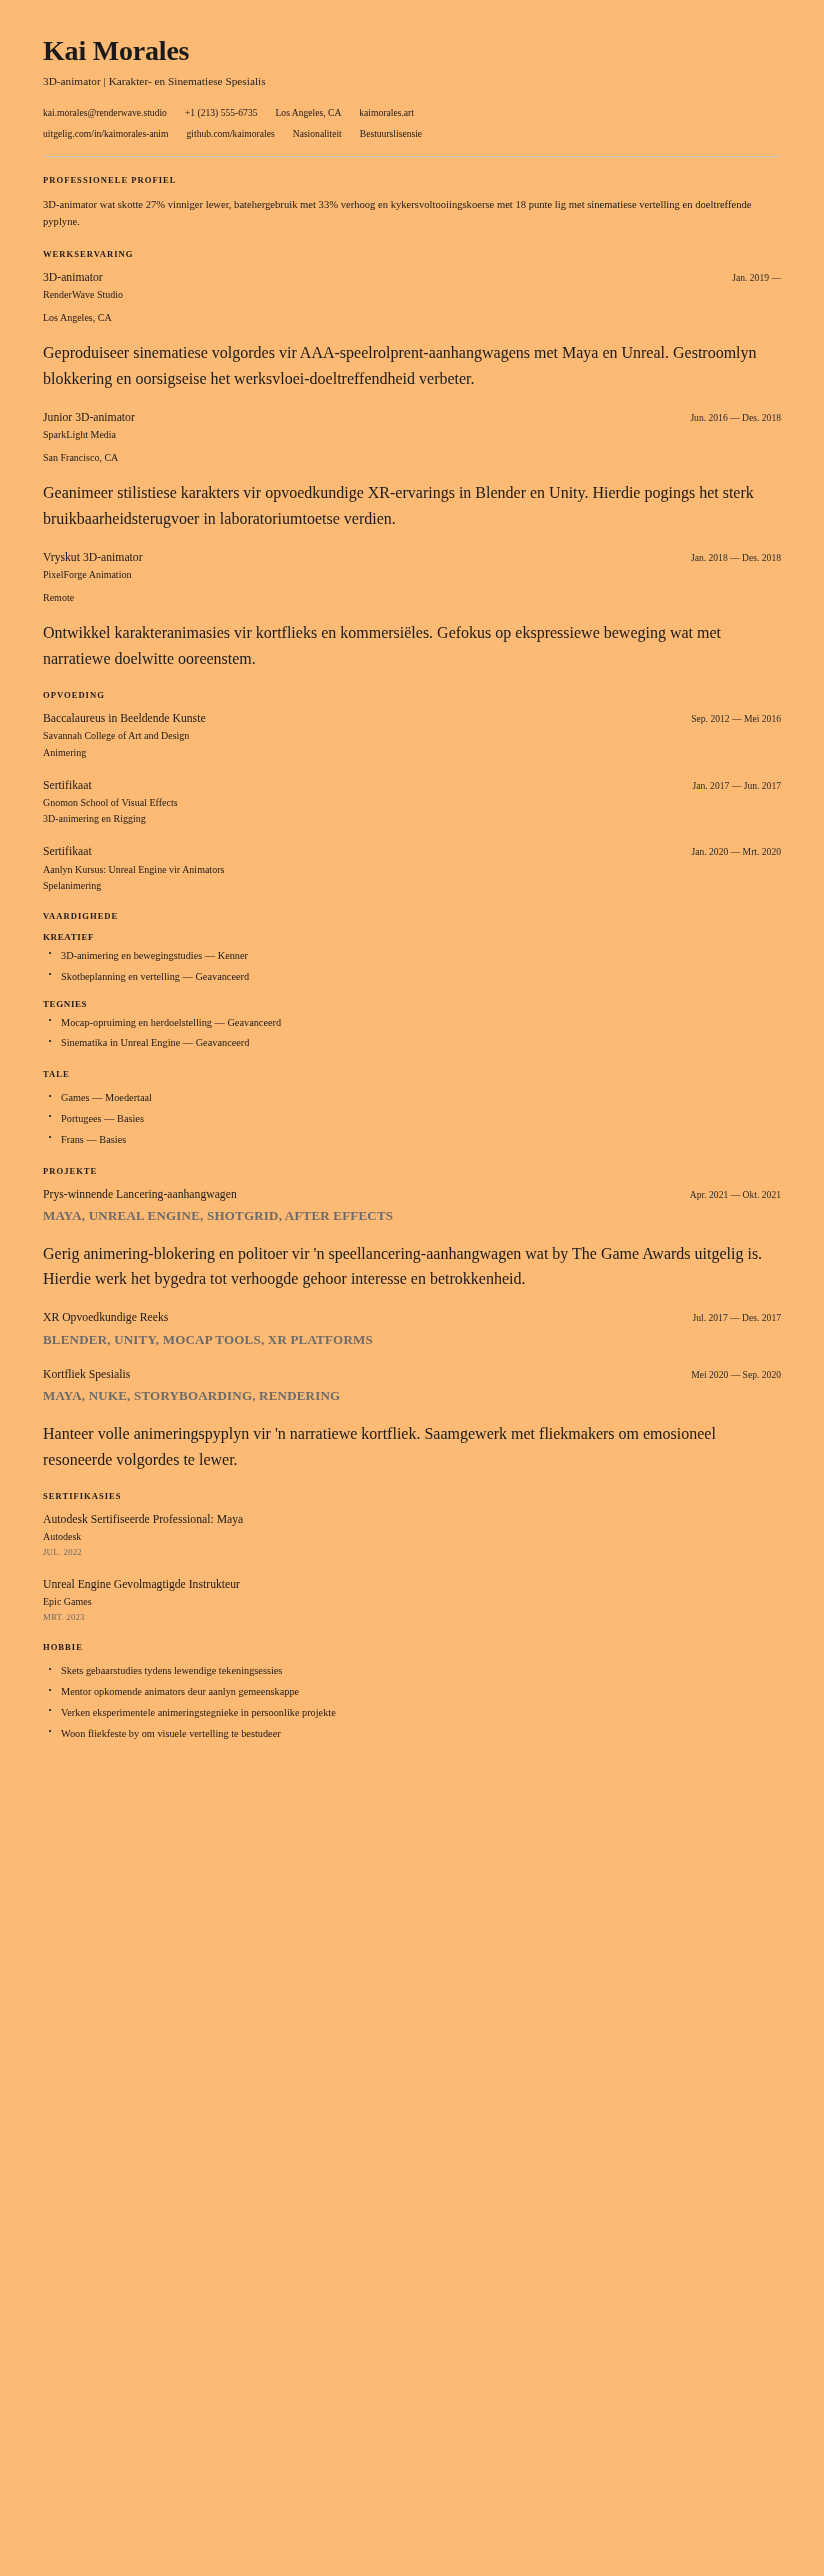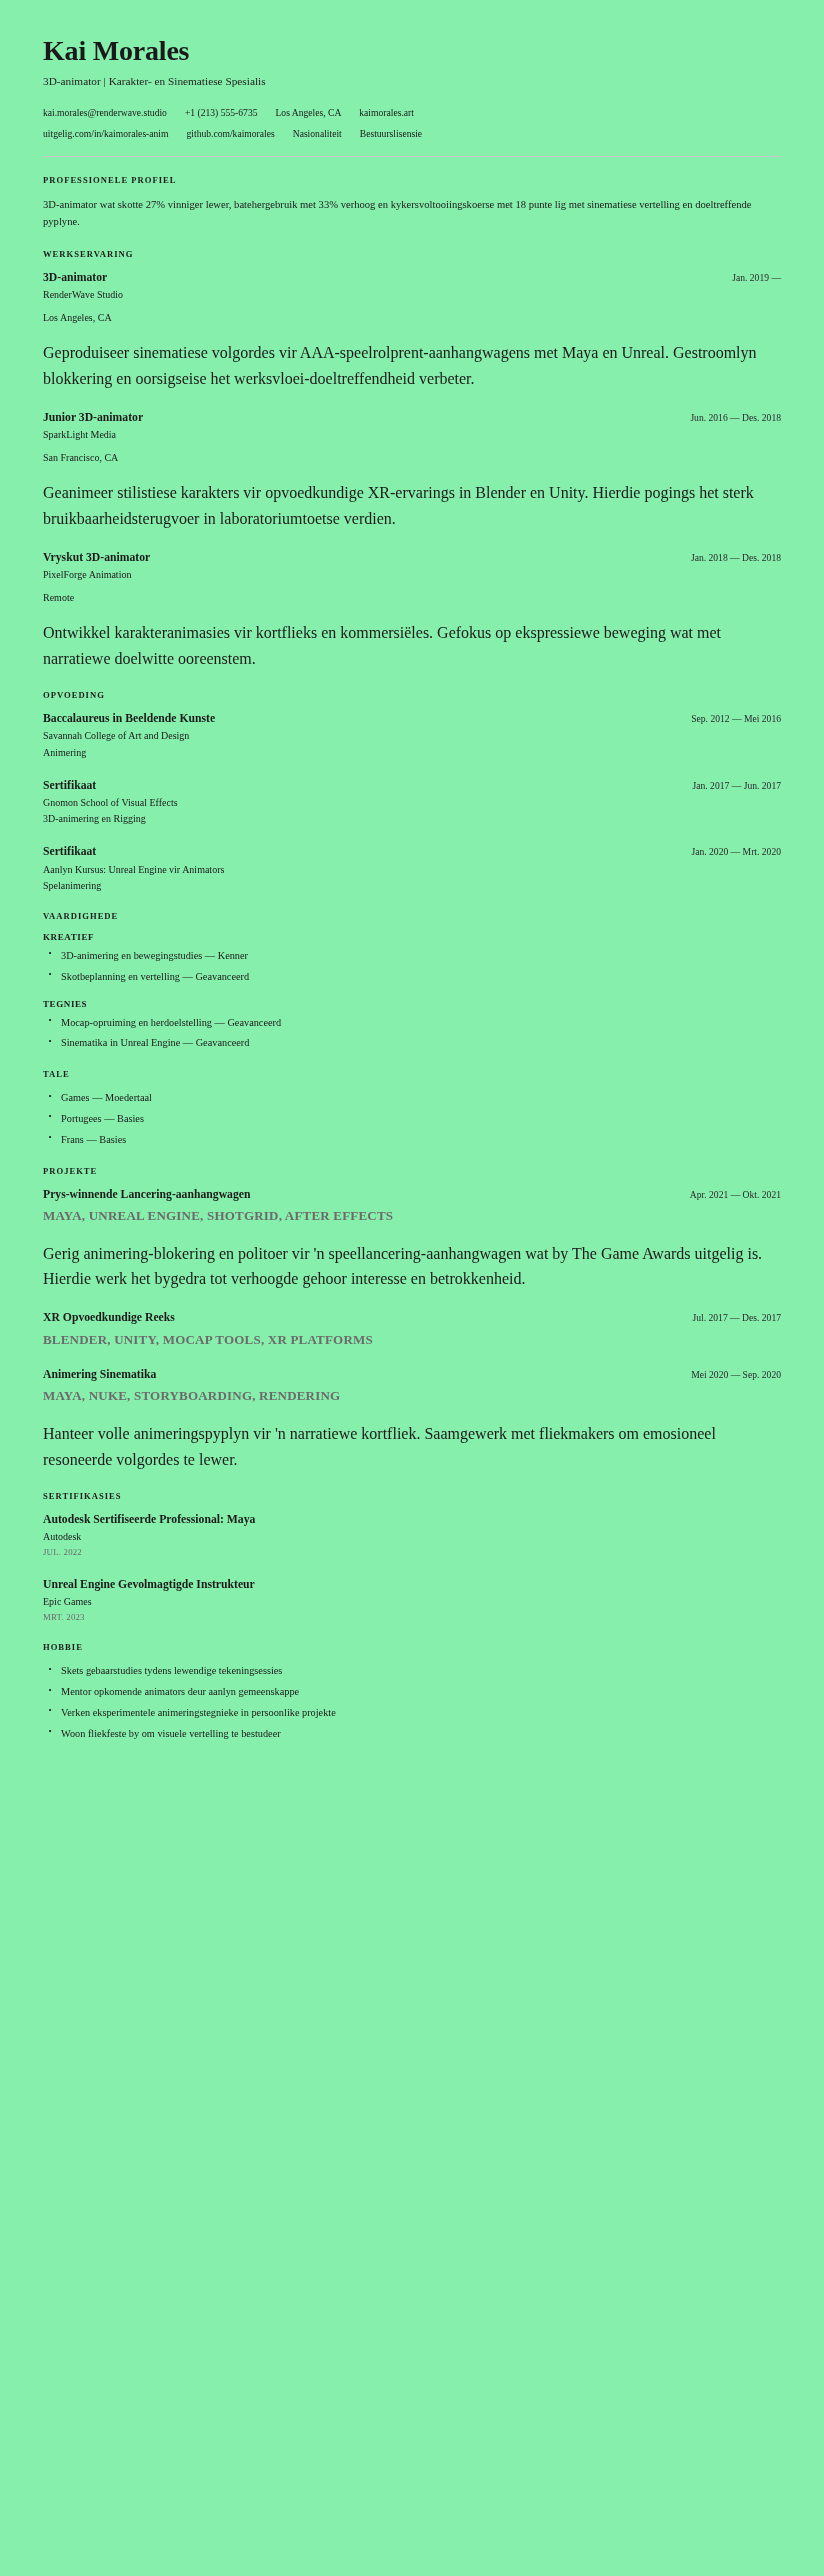--- a/index.html
+++ b/index.html
@@ -10,21 +10,21 @@
   body {
     font-family: "Liberation Serif", "DejaVu Serif", serif;
     color: #1a1a1a;
     -webkit-font-smoothing: antialiased;
   }
   .page {
     width: 824px;
     min-height: 2576px;
     box-sizing: border-box;
     padding: 36px 43px 27.5px 43px;
-    background: #86efac;
+    background: #fdba74;
     position: relative;
   }
 
   
   .cv-name {
     font-size: 28px;
     font-weight: bold;
     letter-spacing: -0.2px;
     line-height: 1.1;
     margin: 0 0 6.9px 0;
@@ -76,21 +76,21 @@
   .entry { margin-bottom: 18px; }
   .entry:last-child { margin-bottom: 0; }
   .entry-head {
     display: flex;
     align-items: baseline;
     justify-content: space-between;
     gap: 13.7px;
   }
   .entry-title {
     font-size: 11.7px;
-    font-weight: bold;
+    font-weight: normal;
     line-height: 1.35;
     margin: 0;
   }
   .entry-date {
     font-size: 9.6px;
     color: #2a2a2a;
     white-space: nowrap;
     text-align: right;
     line-height: 1.35;
   }
@@ -300,21 +300,21 @@
     <div class="entry">
       <div class="entry-head">
         <div class="entry-title">XR Opvoedkundige Reeks</div>
         <div class="entry-date">Jul. 2017 — Des. 2017</div>
       </div>
       <div class="entry-tags">BLENDER, UNITY, MOCAP TOOLS, XR PLATFORMS</div>
     </div>
 
     <div class="entry">
       <div class="entry-head">
-        <div class="entry-title">Animering Sinematika</div>
+        <div class="entry-title">Kortfliek Spesialis</div>
         <div class="entry-date">Mei 2020 — Sep. 2020</div>
       </div>
       <div class="entry-tags">MAYA, NUKE, STORYBOARDING, RENDERING</div>
       <p class="entry-desc">Hanteer volle animeringspyplyn vir 'n narratiewe kortfliek. Saamgewerk met fliekmakers om emosioneel resoneerde volgordes te lewer.</p>
     </div>
   </div>
 
   <div class="section">
     <h2 class="section-title">SERTIFIKASIES</h2>
 

